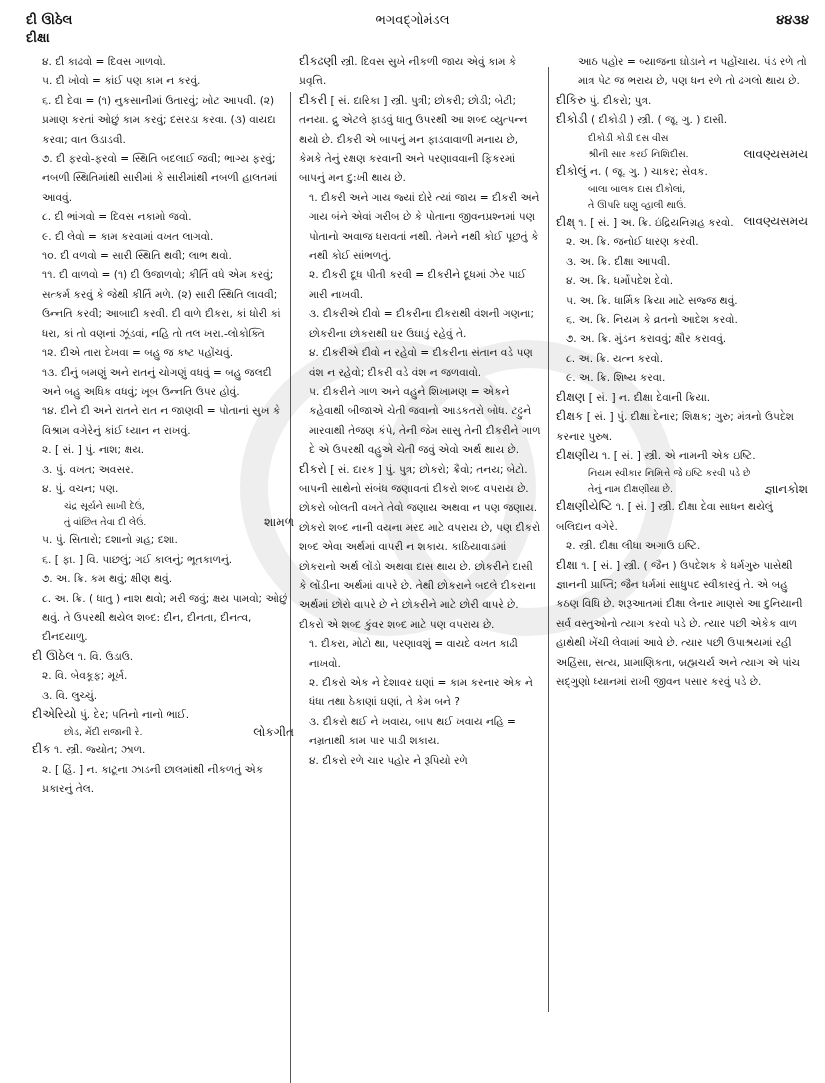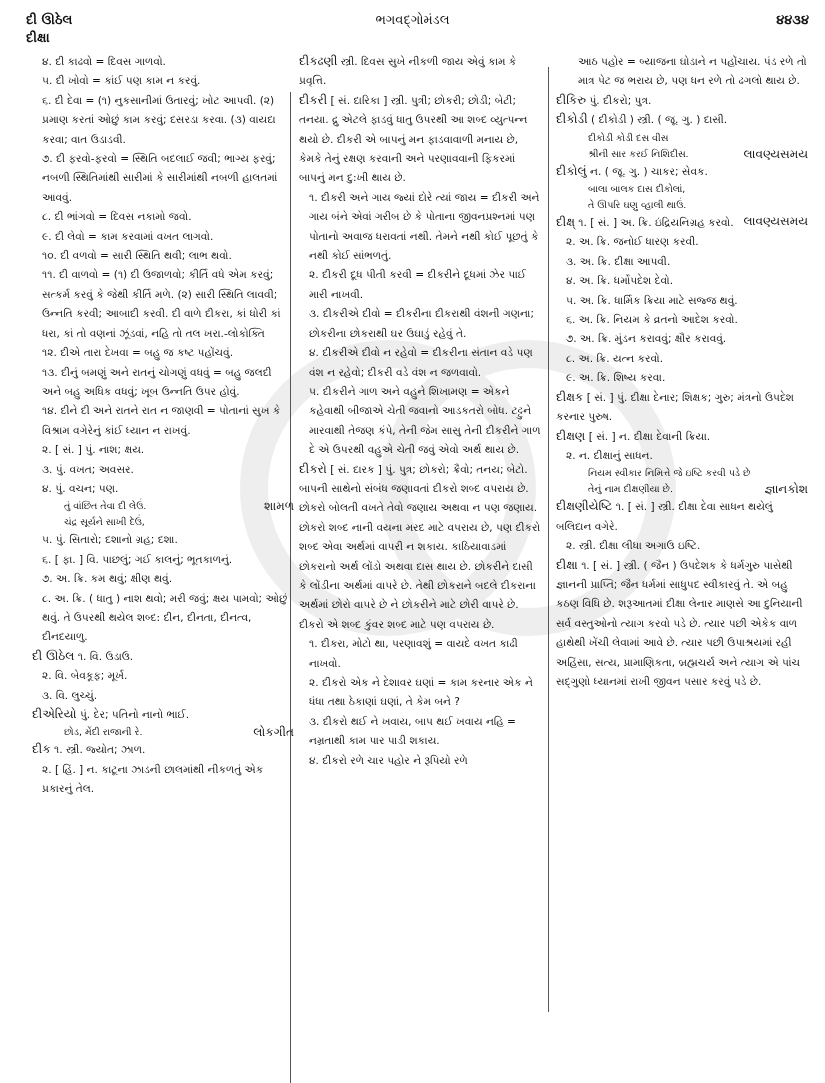--- a/index.html
+++ b/index.html
@@ -57,22 +57,22 @@
       <div class="sense">૮. દી ભાંગવો = દિવસ નકામો જવો.</div>
       <div class="sense">૯. દી લેવો = કામ કરવામાં વખત લાગવો.</div>
       <div class="sense">૧૦. દી વળવો = સારી સ્થિતિ થવી; લાભ થવો.</div>
       <div class="sense">૧૧. દી વાળવો = (૧) દી ઉજાળવો; કીર્તિ વધે એમ કરવું; સત્કર્મ કરવું કે જેથી કીર્તિ મળે. (૨) સારી સ્થિતિ લાવવી; ઉન્નતિ કરવી; આબાદી કરવી. દી વાળે દીકરા, કાં ધોરી કાં ધરા, કાં તો વણનાં ઝૂંડવાં, નહિ તો તલ ખરા.-લોકોક્તિ</div>
       <div class="sense">૧૨. દીએ તારા દેખવા = બહુ જ કષ્ટ પહોંચવું.</div>
       <div class="sense">૧૩. દીનું બમણું અને રાતનું ચોગણું વધવું = બહુ જલદી અને બહુ અધિક વધવું; ખૂબ ઉન્નતિ ઉપર હોવું.</div>
       <div class="sense">૧૪. દીને દી અને રાતને રાત ન જાણવી = પોતાનાં સુખ કે વિશ્રામ વગેરેનું કાંઈ ધ્યાન ન રાખવું.</div>
       <div class="sense">૨. [ સં. ] પું. નાશ; ક્ષય.</div>
       <div class="sense">૩. પું. વખત; અવસર.</div>
       <div class="sense">૪. પું. વચન; પણ.</div>
+      <div class="quote"><span>ચંદ્ર સૂર્યને સાખી દેઉં,</span></div>
       <div class="quote"><span>તું વાંછિત તેવા દી લેઉં.</span><span class="src">શામળ</span></div>
-      <div class="quote"><span>ચંદ્ર સૂર્યને સાખી દેઉં,</span></div>
       <div class="sense">૫. પું. સિતારો; દશાનો ગ્રહ; દશા.</div>
       <div class="sense">૬. [ ફા. ] વિ. પાછલું; ગઈ કાલનું; ભૂતકાળનું.</div>
       <div class="sense">૭. અ. ક્રિ. કમ થવું; ક્ષીણ થવું.</div>
       <div class="sense">૮. અ. ક્રિ. ( ધાતુ ) નાશ થવો; મરી જવું; ક્ષય પામવો; ઓછું થવું. તે ઉપરથી થયેલ શબ્દ: દીન, દીનતા, દીનત્વ, દીનદયાળુ.</div>
       <div class="entry"><span class="hw">દી ઊઠેલ</span><span> ૧. વિ. ઉડાઉ.</span></div>
       <div class="sense">૨. વિ. બેવકૂફ; મૂર્ખ.</div>
       <div class="sense">૩. વિ. લુચ્ચું.</div>
       <div class="entry"><span class="hw">દીએરિયો</span><span> પું. દેર; પતિનો નાનો ભાઈ.</span></div>
       <div class="quote"><span>છોડ, મેંદી રાજાની રે.</span><span class="src">લોકગીત</span></div>
       <div class="entry"><span class="hw">દીક</span><span> ૧. સ્ત્રી. જ્યોત; ઝાળ.</span></div>
@@ -104,23 +104,23 @@
       <div class="quote"><span></span><span class="src">લાવણ્યસમય</span></div>
       <div class="entry"><span class="hw">દીક્ષ્</span><span> ૧. [ સં. ] અ. ક્રિ. ઇંદ્રિયનિગ્રહ કરવો.</span></div>
       <div class="sense">૨. અ. ક્રિ. જનોઈ ધારણ કરવી.</div>
       <div class="sense">૩. અ. ક્રિ. દીક્ષા આપવી.</div>
       <div class="sense">૪. અ. ક્રિ. ધર્મોપદેશ દેવો.</div>
       <div class="sense">૫. અ. ક્રિ. ધાર્મિક ક્રિયા માટે સજ્જ થવું.</div>
       <div class="sense">૬. અ. ક્રિ. નિયમ કે વ્રતનો આદેશ કરવો.</div>
       <div class="sense">૭. અ. ક્રિ. મુંડન કરાવવું; ક્ષૌર કરાવવું.</div>
       <div class="sense">૮. અ. ક્રિ. યત્ન કરવો.</div>
       <div class="sense">૯. અ. ક્રિ. શિષ્ય કરવા.</div>
+      <div class="entry"><span class="hw">દીક્ષણ</span><span> [ સં. ] ન. દીક્ષા દેવાની ક્રિયા.</span></div>
       <div class="entry"><span class="hw">દીક્ષક</span><span> [ સં. ] પું. દીક્ષા દેનાર; શિક્ષક; ગુરુ; મંત્રનો ઉપદેશ કરનાર પુરુષ.</span></div>
-      <div class="entry"><span class="hw">દીક્ષણ</span><span> [ સં. ] ન. દીક્ષા દેવાની ક્રિયા.</span></div>
-      <div class="sense">૨. ન. દીક્ષાનું સાધન.</div>
+      <div class="entry"><span class="hw">દીક્ષણીય</span><span> ૧. [ સં. ] સ્ત્રી. એ નામની એક ઇષ્ટિ.</span></div>
       <div class="quote"><span>નિયમ સ્વીકાર નિમિત્તે જે ઇષ્ટિ કરવી પડે છે</span></div>
       <div class="quote"><span>તેનું નામ દીક્ષણીયા છે.</span><span class="src">જ્ઞાનકોશ</span></div>
       <div class="entry"><span class="hw">દીક્ષણીયેષ્ટિ</span><span> ૧. [ સં. ] સ્ત્રી. દીક્ષા દેવા સાધન થયેલું બલિદાન વગેરે.</span></div>
       <div class="sense">૨. સ્ત્રી. દીક્ષા લીધા અગાઉ ઇષ્ટિ.</div>
       <div class="entry"><span class="hw">દીક્ષા</span><span> ૧. [ સં. ] સ્ત્રી. ( જૈન ) ઉપદેશક કે ધર્મગુરુ પાસેથી જ્ઞાનની પ્રાપ્તિ; જૈન ધર્મમાં સાધુપદ સ્વીકારવું તે. એ બહુ કઠણ વિધિ છે. શરૂઆતમાં દીક્ષા લેનાર માણસે આ દુનિયાની સર્વ વસ્તુઓનો ત્યાગ કરવો પડે છે. ત્યાર પછી એકેક વાળ હાથેથી ખેંચી લેવામાં આવે છે. ત્યાર પછી ઉપાશ્રયમાં રહી અહિંસા, સત્ય, પ્રામાણિકતા, બ્રહ્મચર્ય અને ત્યાગ એ પાંચ સદ્ગુણો ધ્યાનમાં રાખી જીવન પસાર કરવું પડે છે.</span></div>
     </div>
 
 </div>
 
 </body></html>

